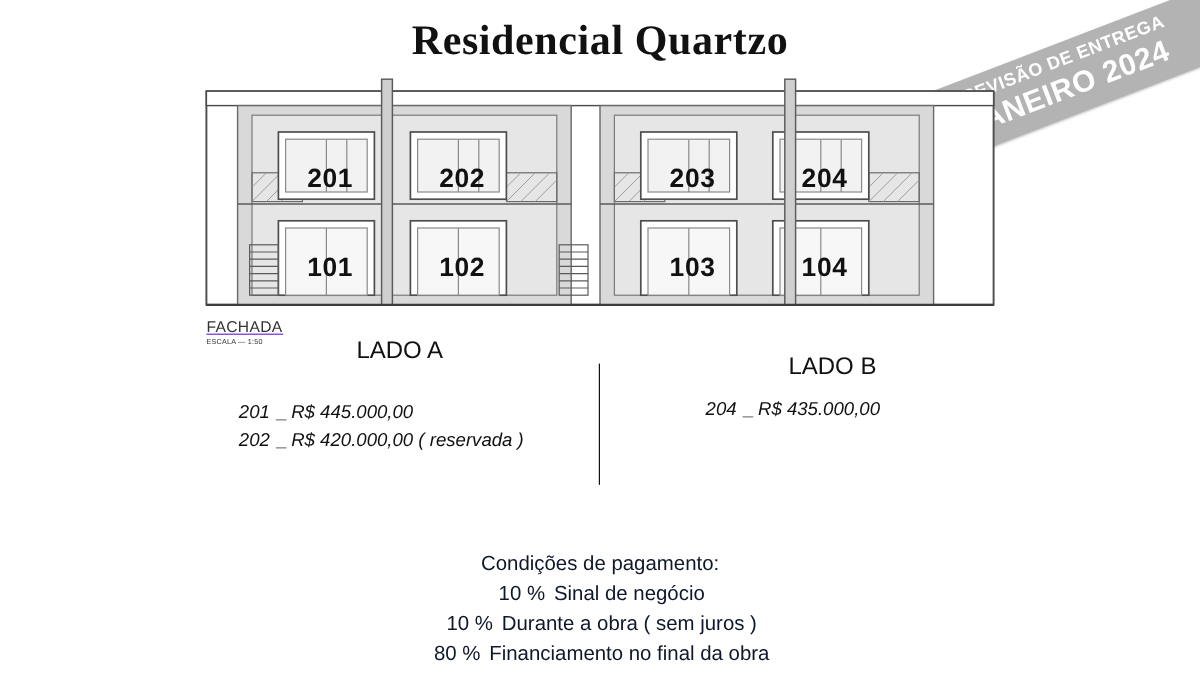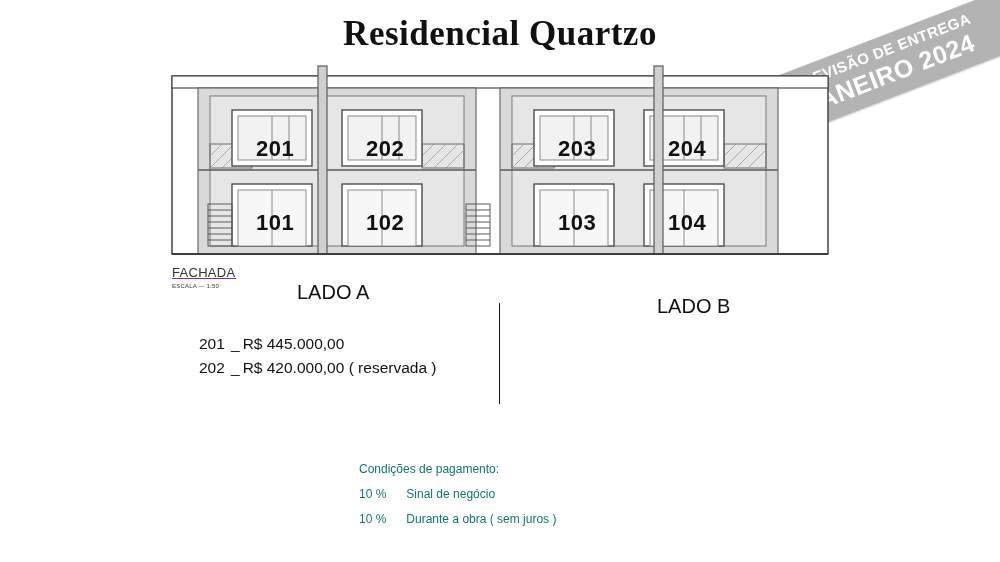--- a/index.html
+++ b/index.html
@@ -124,35 +124,37 @@
     height: 101px;
     background: #111;
   }
 
   
   .price-list {
     position: absolute;
     font-size: 15.5px;
     line-height: 24px;
     color: #111;
+    font-style: italic;
   }
   #prices-a { left: 199px; top: 332px; }
   #prices-b { left: 588px; top: 330px; }
   .price-row { white-space: nowrap; }
   .price-row .unit { display: inline-block; min-width: 30px; }
   .price-row .sep { padding: 0 3px 0 2px; }
 
   
   .conditions {
     position: absolute;
     left: 359px;
     top: 457px;
-    font-size: 12px;
+    font-size: 17px;
     line-height: 25px;
-    color: #0f766e;
+    color: #0f172a;
+    text-align: center;
   }
   .cond-row { white-space: nowrap; }
   .cond-row .pct { display: inline-block; min-width: 44px; }
 </style>
 </head>
 <body>
 
 <div class="title">Residencial Quartzo</div>
 
 <div class="ribbon-wrap">
@@ -291,23 +293,29 @@
 <div id="prices-a" class="price-list">
   <div class="price-row">
     <span class="unit">201</span><span class="sep">_</span><span class="value">R$ 445.000,00</span>
   </div>
   <div class="price-row">
     <span class="unit">202</span><span class="sep">_</span><span class="value">R$ 420.000,00</span> <span class="note">( reservada )</span>
   </div>
 </div>
 
 <div id="prices-b" class="price-list">
+  <div class="price-row">
+    <span class="unit">204</span><span class="sep">_</span><span class="value">R$ 435.000,00</span>
+  </div>
 </div>
 
 <div class="conditions">
   <div class="cond-row">Condições de pagamento:</div>
   <div class="cond-row">
     <span class="pct">10 %</span> <span>Sinal de negócio</span>
   </div>
   <div class="cond-row">
     <span class="pct">10 %</span> <span>Durante a obra ( sem juros )</span>
   </div>
+  <div class="cond-row">
+    <span class="pct">80 %</span> <span>Financiamento no final da obra</span>
+  </div>
 </div>
 
 </body></html>

